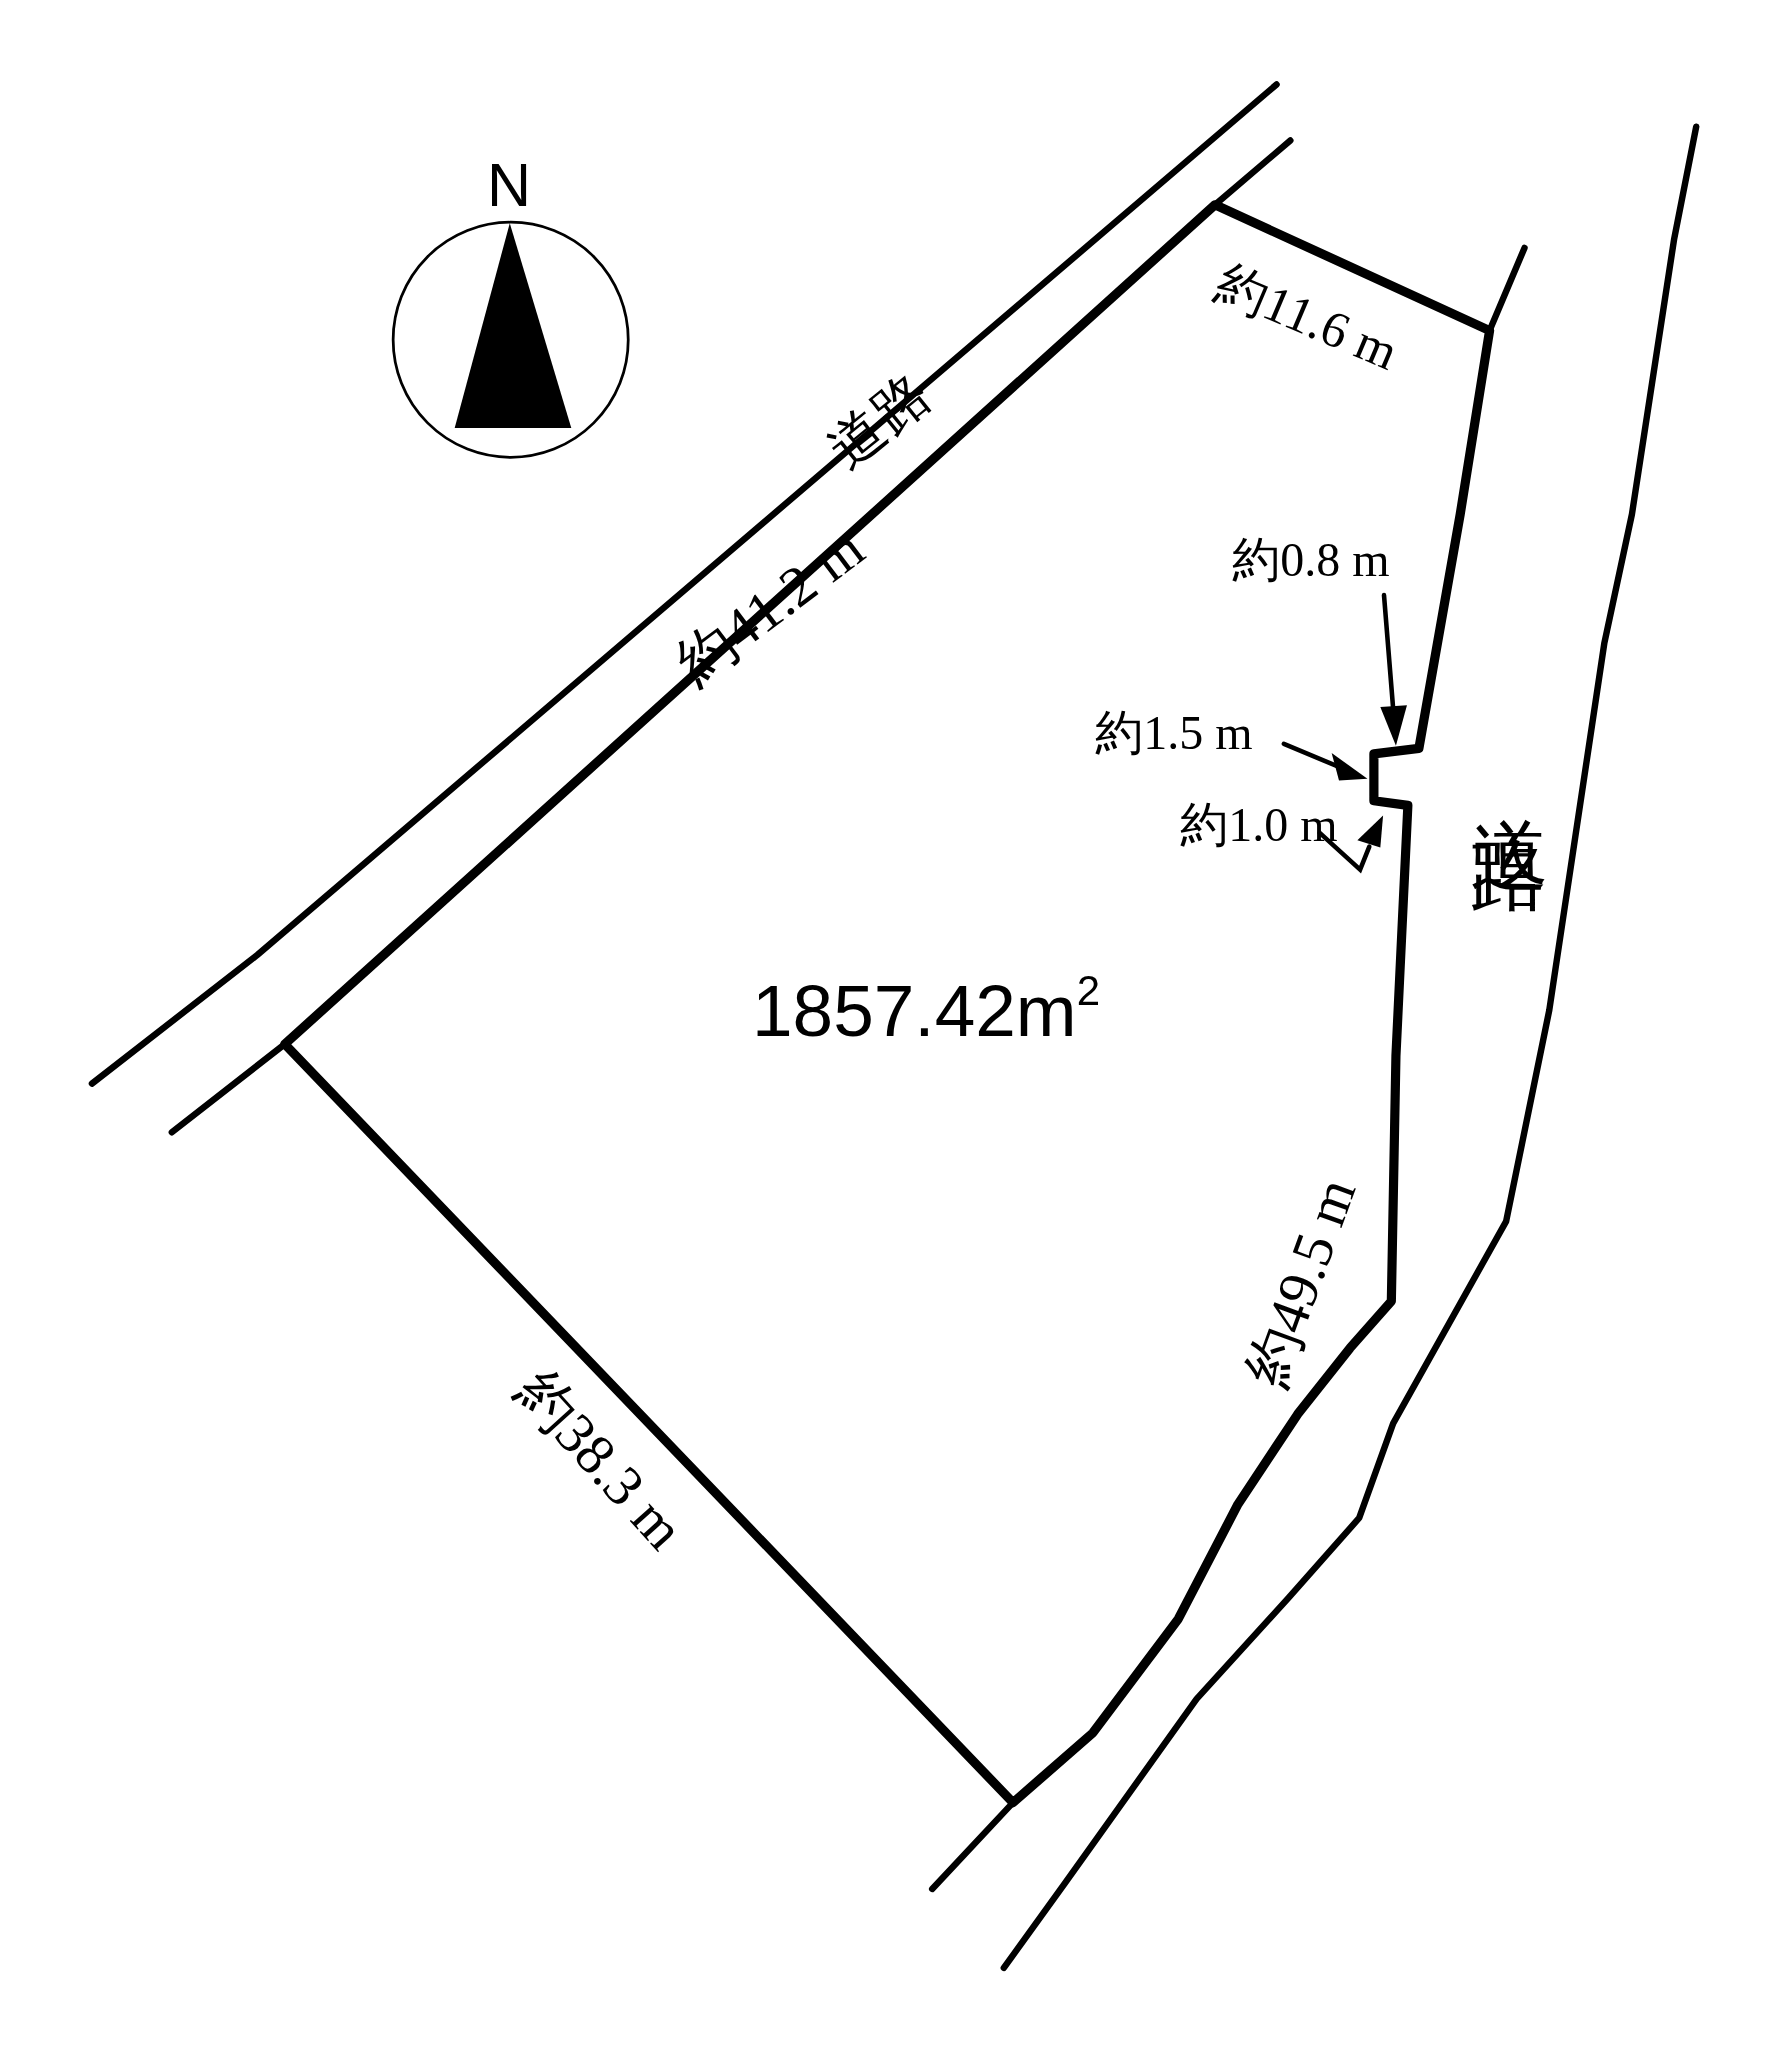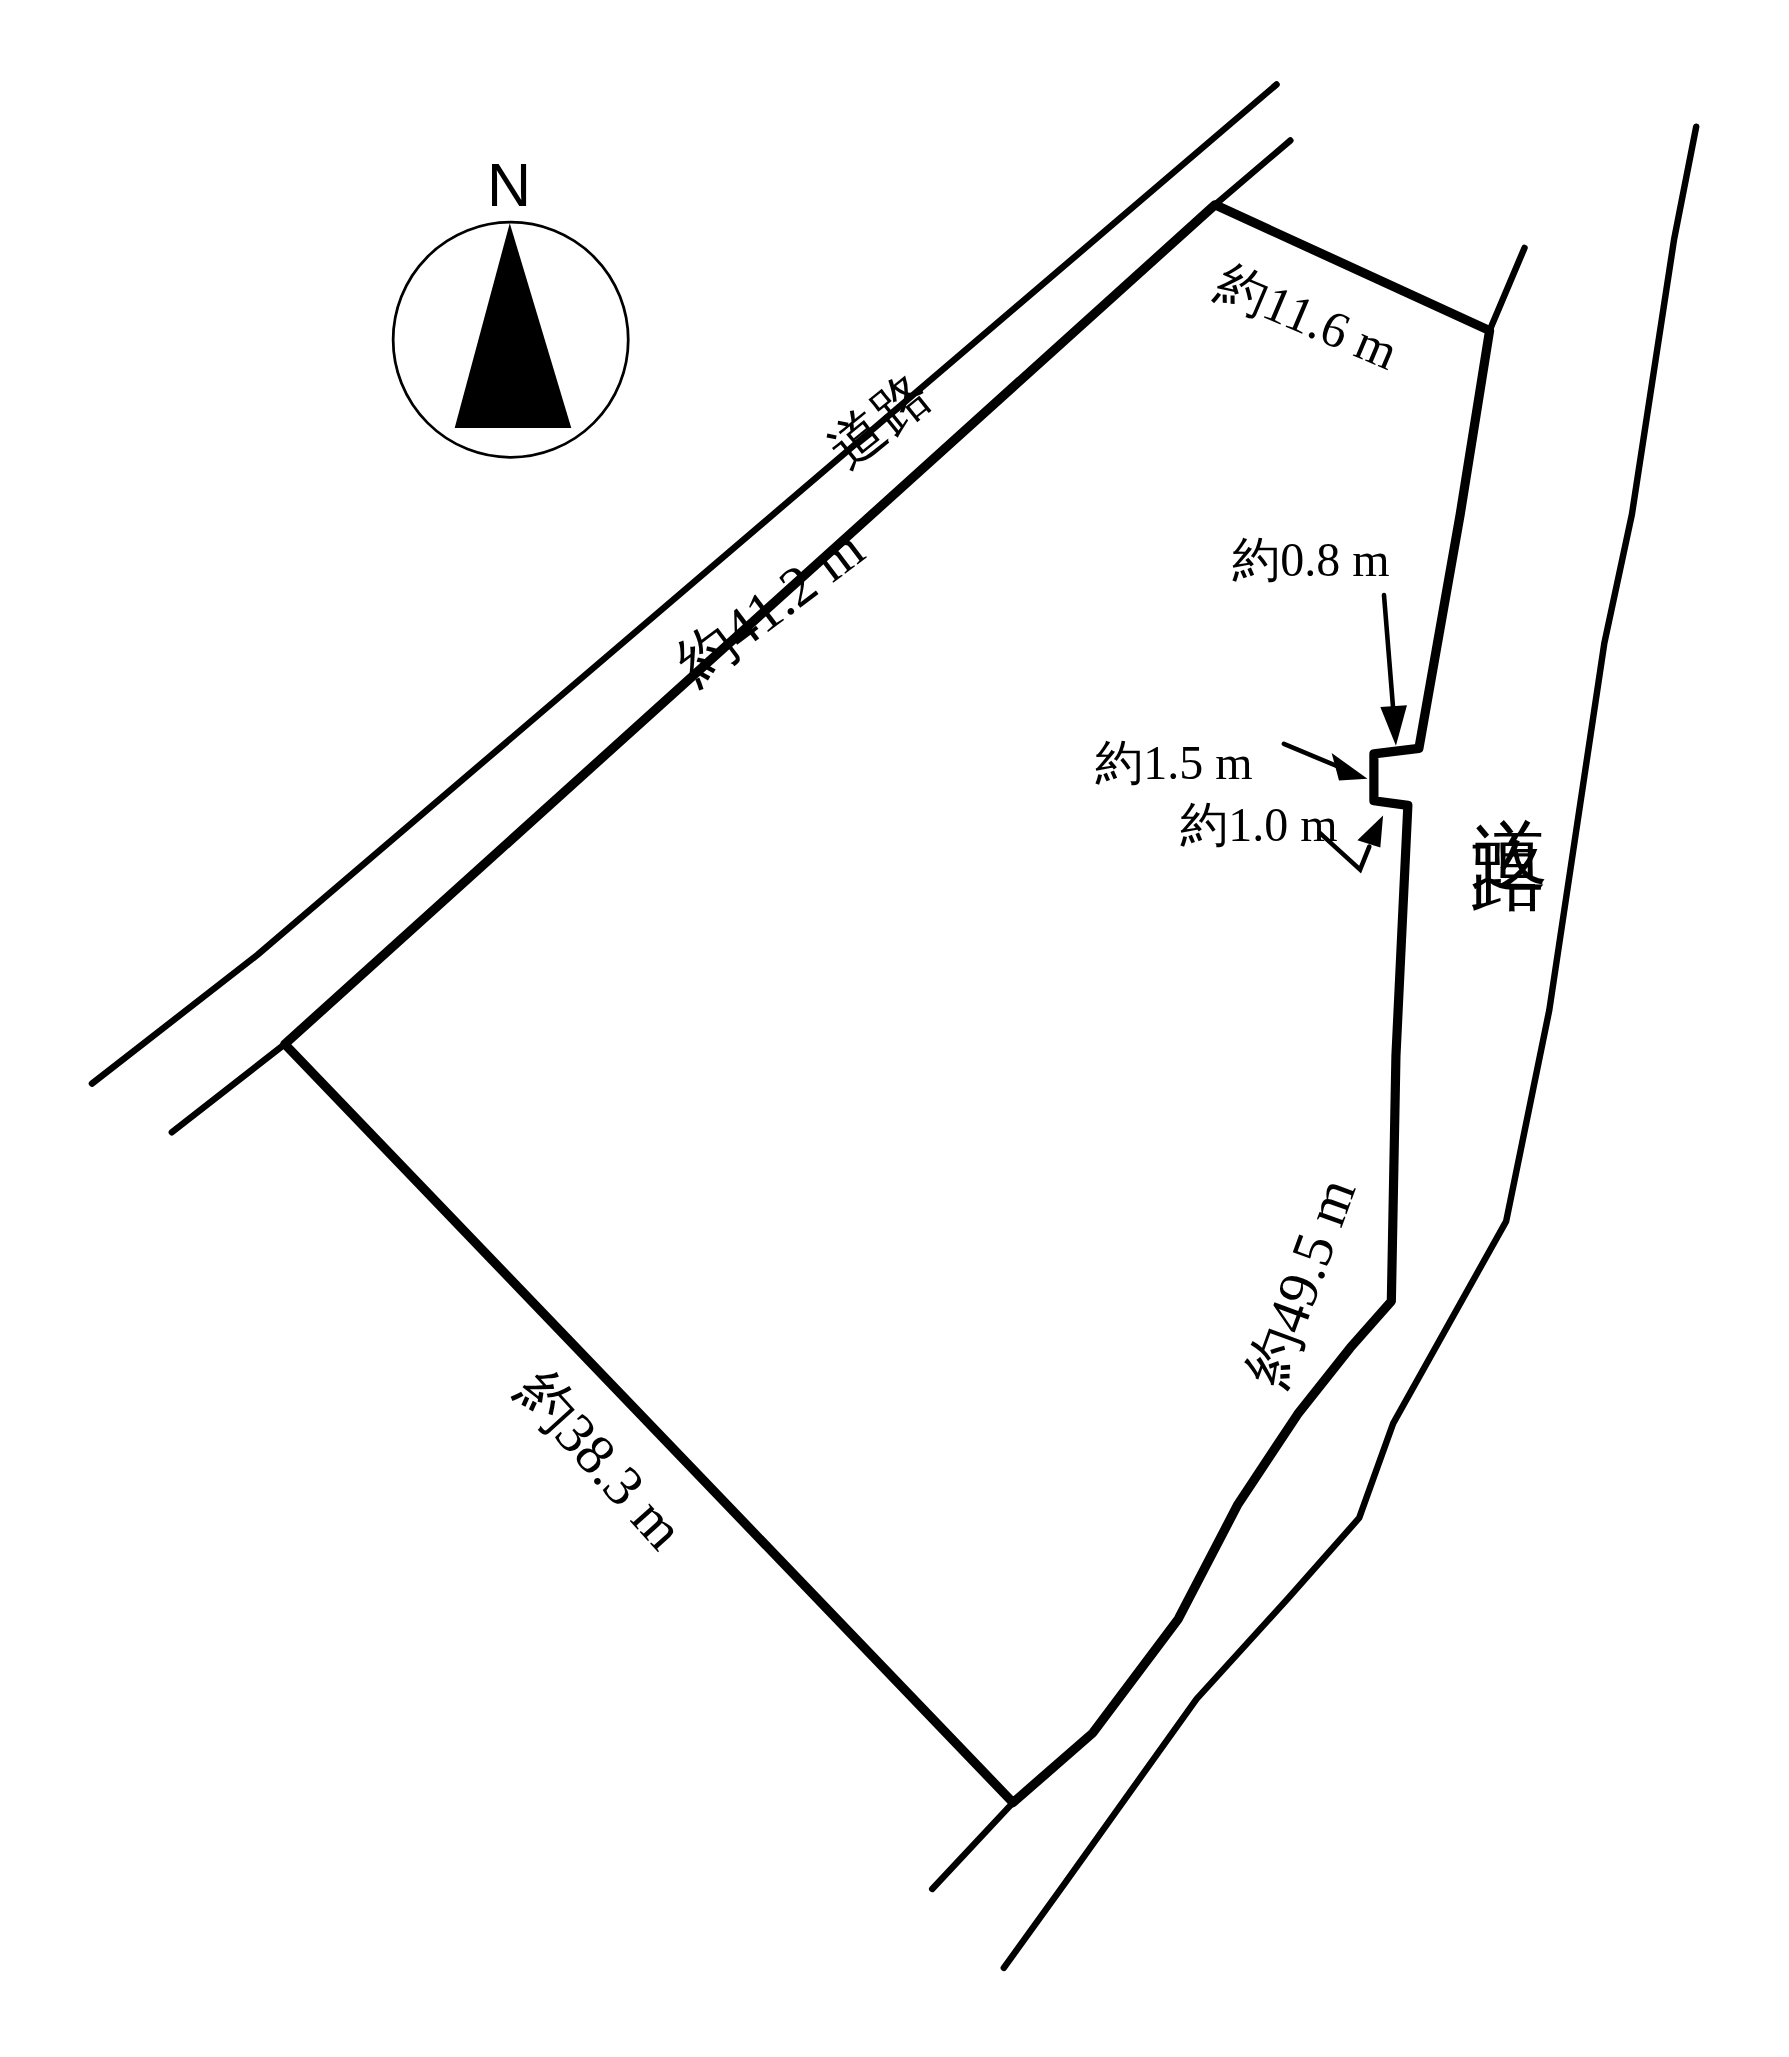--- a/index.html
+++ b/index.html
@@ -45,21 +45,21 @@
     left: 770px; top: 606px;
     font-size: 57px;
     transform: translate(-50%, -50%) rotate(-37deg);
   }
   .dim-11-6 {
     left: 1307px; top: 318px;
     font-size: 51px;
     transform: translate(-50%, -50%) rotate(23deg);
   }
   .dim-0-8 { left: 1311px; top: 560px; font-size: 48px; }
-  .dim-1-5 { left: 1174px; top: 763px; font-size: 48px; }
+  .dim-1-5 { left: 1174px; top: 733px; font-size: 48px; }
   .dim-1-0 { left: 1259px; top: 825px; font-size: 48px; }
   .right-road-label {
     left: 1509px; top: 776px;
     font-size: 78px;
     writing-mode: vertical-rl;
     letter-spacing: 20px;
   }
   .area-m2 {
     left: 926px; top: 1008px;
     font-size: 73px;
@@ -141,20 +141,23 @@
   <div class="label dim-11-6 serif">約11.6 m</div>
 
   <div class="label dim-0-8 serif">約0.8 m</div>
 
   <div class="label dim-1-5 serif">約1.5 m</div>
 
   <div class="label dim-1-0 serif">約1.0 m</div>
 
   <div class="label right-road-label serif">道路</div>
 
+  <div class="label area-m2">
+    <span>1857.42</span><span>m</span><span class="sup">2</span>
+  </div>
 
 
   <div class="label dim-38-3 serif">約38.3 m</div>
 
   <div class="label dim-49-5 serif">約49.5 m</div>
 
 </div>
 
 
 </body></html>

